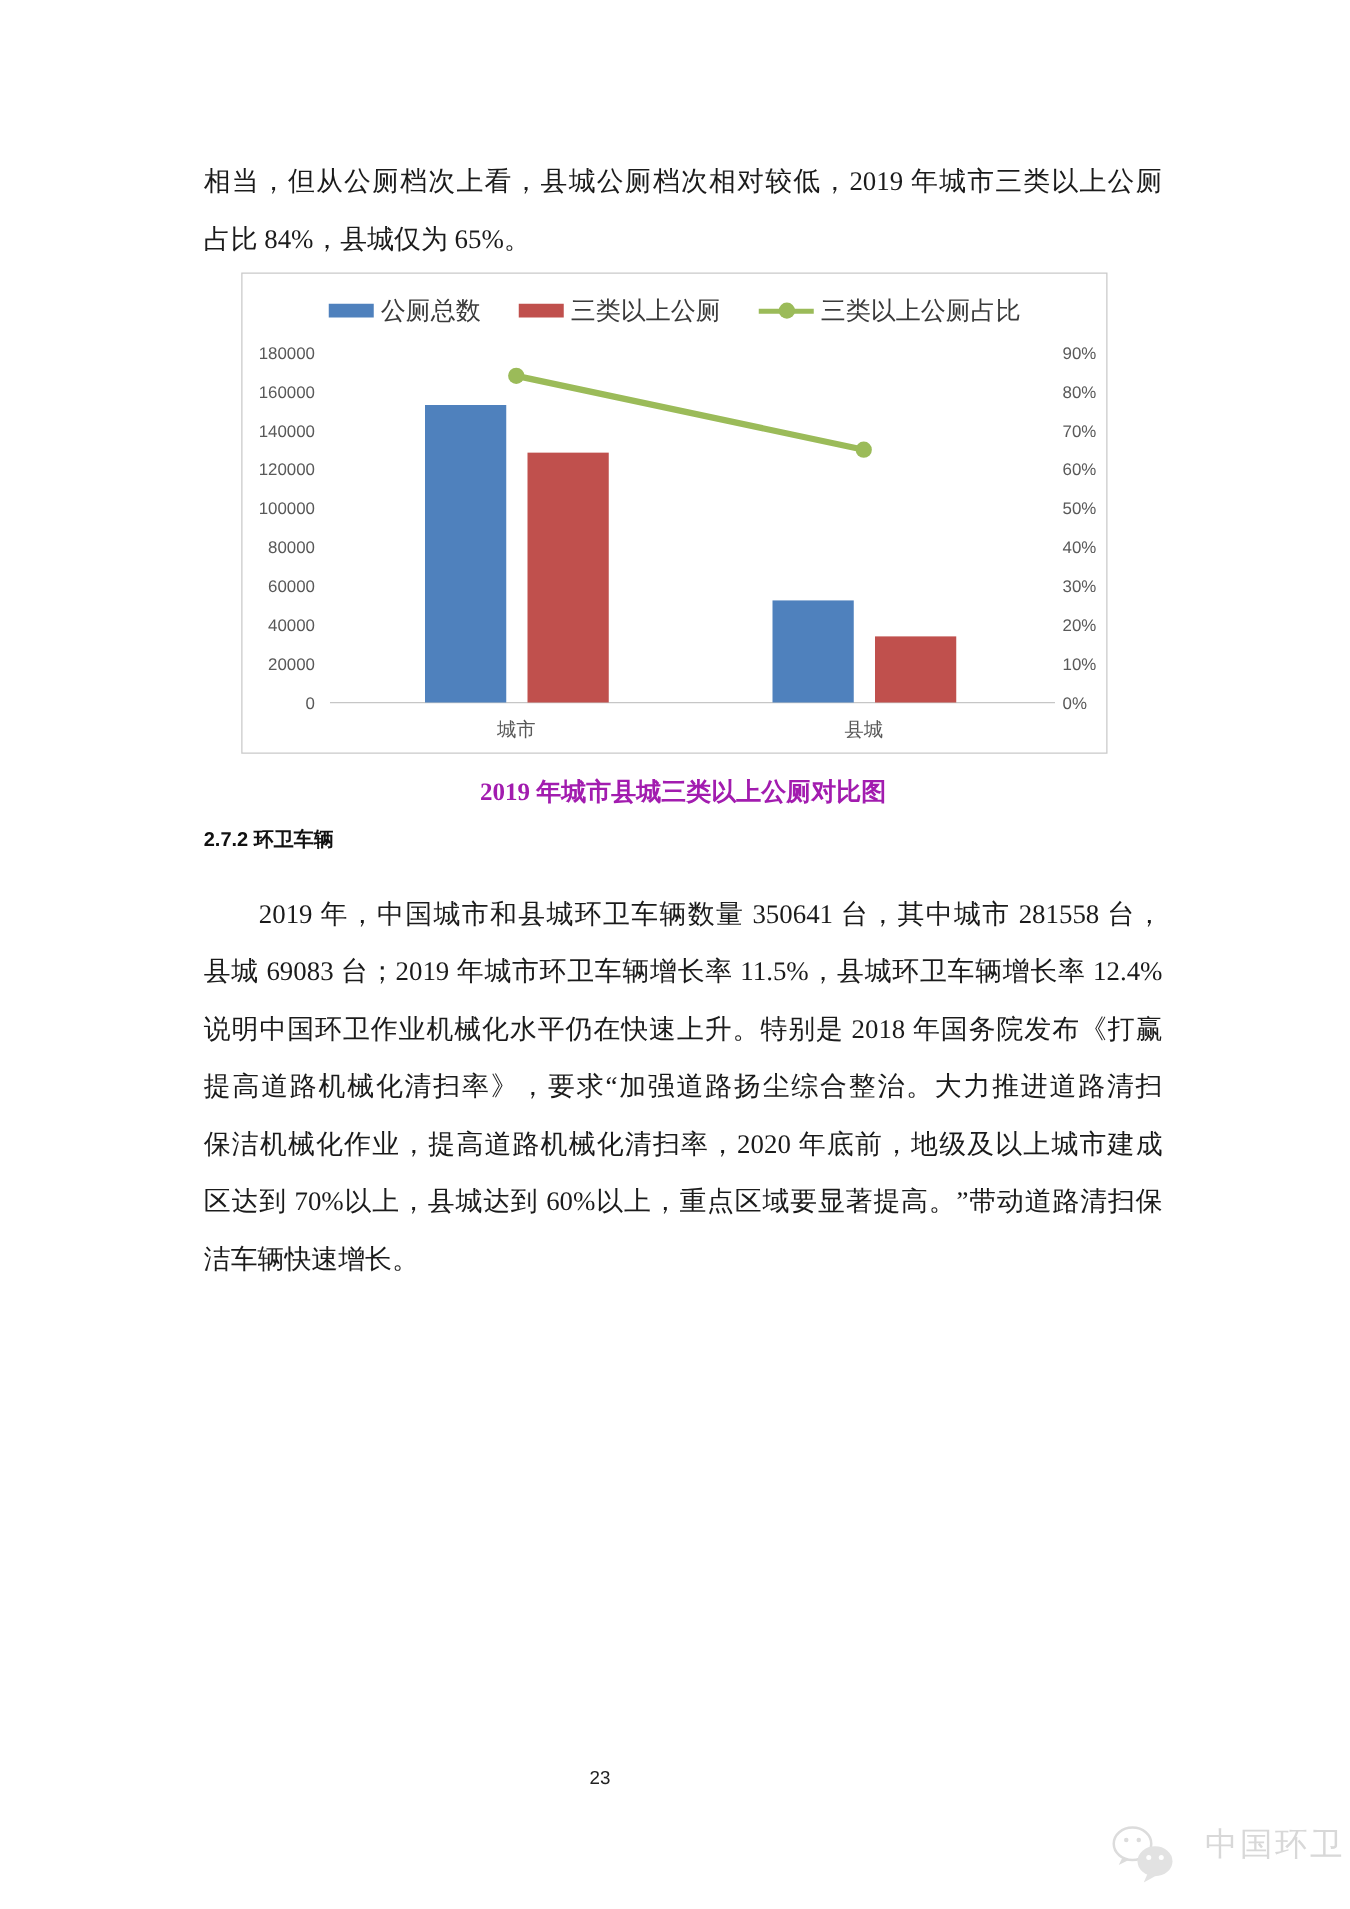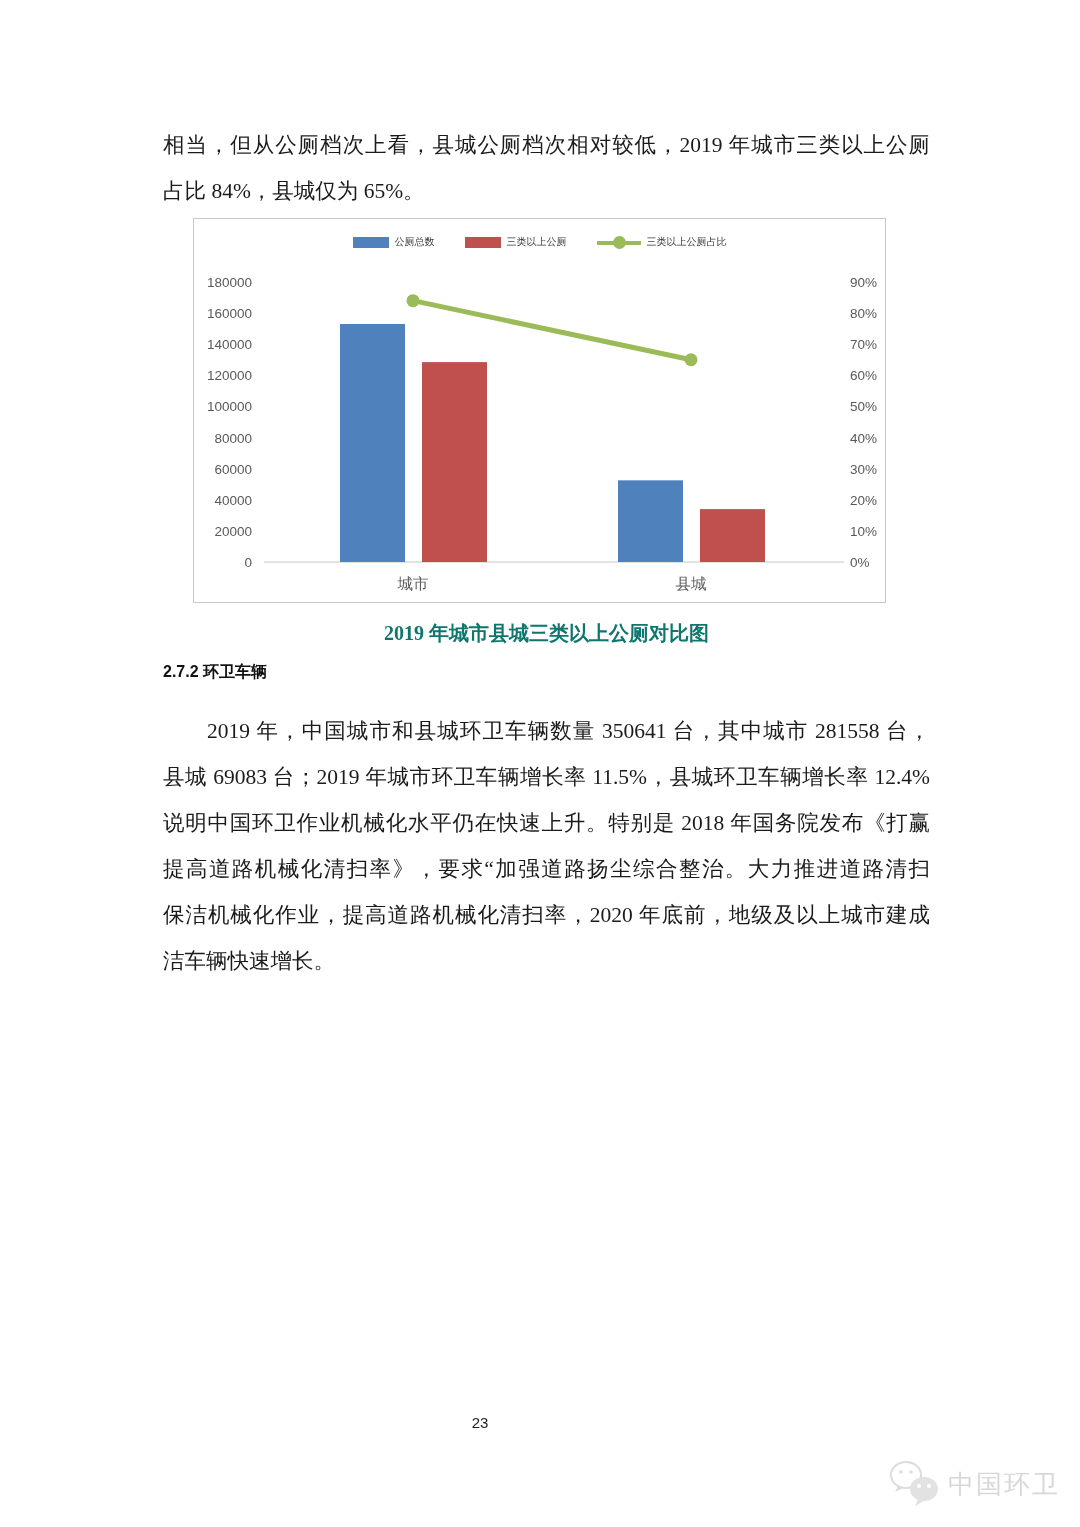--- a/index.html
+++ b/index.html
@@ -13,53 +13,53 @@
   }
   
   .para{position:absolute;left:163px;width:767px;font-size:21.5px;line-height:46px;color:#1b1b1b;}
   .para .line{text-align:justify;text-align-last:justify;white-space:normal;}
   .para .line.last{text-align:left;text-align-last:left;}
   .para .line.indent{text-indent:44px;}
   .intro{top:122px;}
   .body-text{top:708px;}
   .chart-caption{
     position:absolute;left:163px;top:620px;width:767px;
-    text-align:center;font-weight:700;font-size:20px;color:#0f766e;
+    text-align:center;font-weight:700;font-size:20px;color:#a21caf;
   }
   .section-heading{
     position:absolute;left:163px;top:662px;width:767px;
     font-weight:700;font-size:16px;color:#111;
     font-family:"Liberation Sans","DejaVu Sans",sans-serif;
   }
   
   .chart-figure{
     position:absolute;left:193px;top:218px;width:693px;height:385px;
     border:1px solid #c9c9c9;background:#ffffff;box-sizing:border-box;
   }
   .legend{
     position:absolute;left:0;top:16px;width:100%;
     display:flex;justify-content:center;align-items:center;gap:30px;
     font-family:"Liberation Sans","DejaVu Sans",sans-serif;
-    font-size:10px;color:#3a3a3a;
+    font-size:20px;color:#3a3a3a;
   }
   .legend-item{display:flex;align-items:center;gap:6px;}
   .swatch{width:36px;height:11px;display:inline-block;}
   .legend-line{position:relative;width:44px;height:13px;display:inline-block;}
   .legend-line .lline{position:absolute;left:0;top:5px;width:44px;height:4px;}
   .legend-line .ldot{position:absolute;left:16px;top:0;width:13px;height:13px;border-radius:50%;}
   #chart-svg{position:absolute;left:0;top:0;}
   #chart-svg text{font-family:"Liberation Sans","DejaVu Sans",sans-serif;fill:#595959;font-size:13.5px;}
   #chart-svg text.cat{font-size:15.5px;}
   
   .page-number{
     position:absolute;left:0;top:1414px;width:960px;text-align:center;
     font-size:15px;color:#222;font-family:"Liberation Sans","DejaVu Sans",sans-serif;
   }
   .watermark{
-    position:absolute;left:884px;top:1458px;display:flex;align-items:center;gap:0;
+    position:absolute;left:884px;top:1458px;display:flex;gap:16px;
   }
   .watermark-text{
     font-size:26px;color:#d8d8d8;letter-spacing:2px;
     font-family:"Liberation Sans","DejaVu Sans",sans-serif;
   }
 </style>
 </head>
 <body>
 
 <div class="page">
@@ -124,20 +124,21 @@
   <div class="chart-caption">2019 年城市县城三类以上公厕对比图</div>
 
   <div class="section-heading">2.7.2 环卫车辆</div>
 
   <div class="para body-text">
     <div class="line indent">2019 年，中国城市和县城环卫车辆数量 350641 台，其中城市 281558 台，</div>
     <div class="line">县城 69083 台；2019 年城市环卫车辆增长率 11.5%，县城环卫车辆增长率 12.4%</div>
     <div class="line">说明中国环卫作业机械化水平仍在快速上升。特别是 2018 年国务院发布《打赢</div>
     <div class="line">提高道路机械化清扫率》，要求“加强道路扬尘综合整治。大力推进道路清扫</div>
     <div class="line">保洁机械化作业，提高道路机械化清扫率，2020 年底前，地级及以上城市建成</div>
+    <div class="line">区达到 70%以上，县城达到 60%以上，重点区域要显著提高。”带动道路清扫保</div>
     <div class="line last">洁车辆快速增长。</div>
   </div>
 
   <div class="page-number">23</div>
 
   <div class="watermark">
     <svg width="64" height="52" viewBox="0 0 64 52">
       <g>
         <ellipse cx="22" cy="17" rx="15" ry="13" fill="none" stroke="#dcdcdc" stroke-width="2"></ellipse>
         <path d="M14 28 L11 34 L19 30 Z" fill="#dcdcdc"></path>

